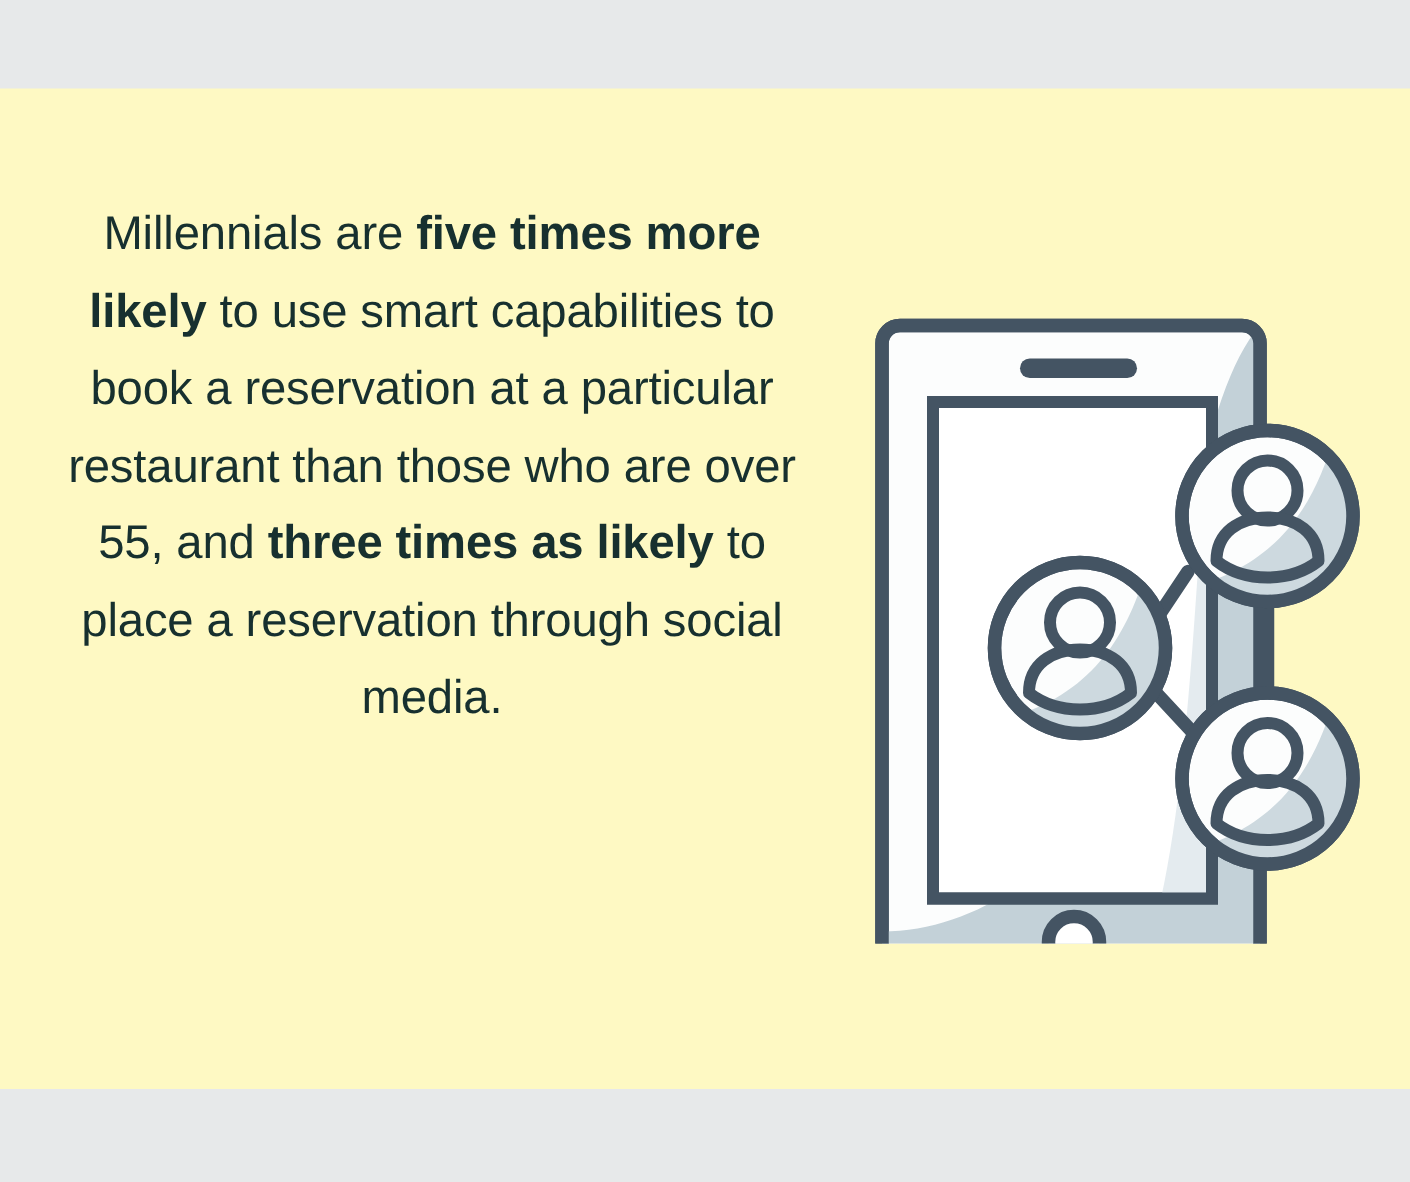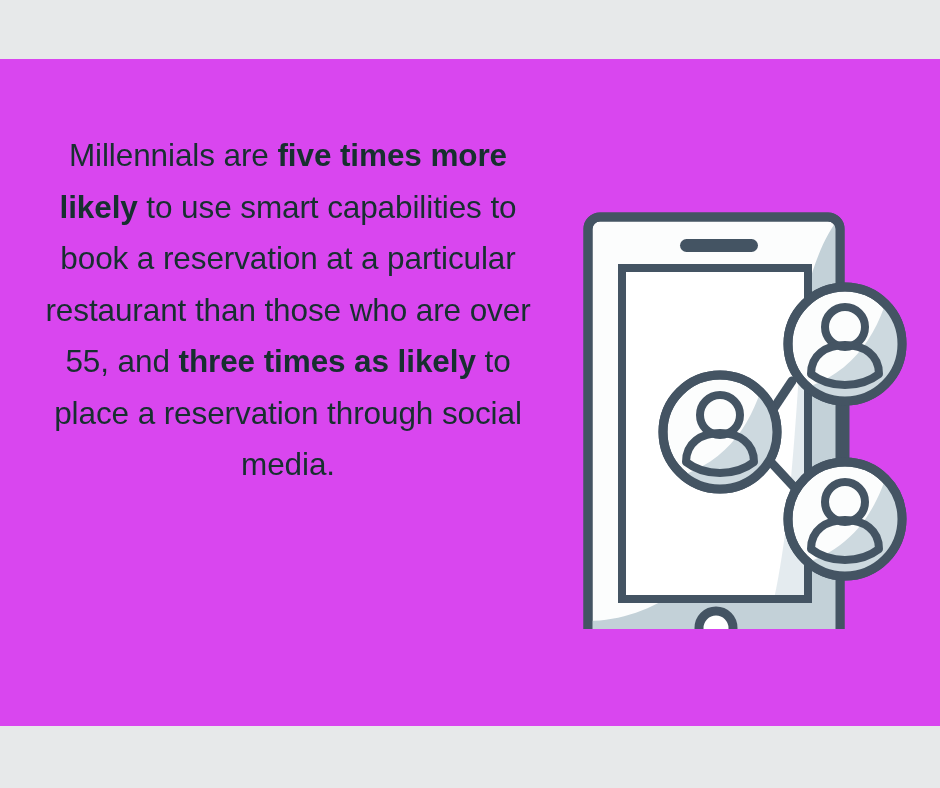--- a/index.html
+++ b/index.html
@@ -73,21 +73,21 @@
     display: block;
   }
 </style>
 </head>
 <body style="background: rgb(231, 233, 234);">
 
 <div id="page">
 
   <div id="top-band" style="background: rgb(231, 233, 234);"></div>
 
-  <div id="teal-panel" style="background: #d946ef; text-decoration: underline;">
+  <div id="teal-panel" style="background: #fef9c3; text-decoration: underline;">
     <div id="content">
 
       <div id="statement" style="color: rgb(23, 48, 47);"><span>Millennials are </span><b>five times more likely</b><span> to use smart capabilities to book a reservation at a particular restaurant than those who are over 55, and </span><b>three times as likely</b><span> to place a reservation through social media.</span></div>
 
       <div id="phone-illustration">
         <svg width="370" height="500" viewBox="0 0 370 500" xmlns="http://www.w3.org/2000/svg">
           <defs>
             <clipPath id="bodyClip">
               <rect x="28" y="88" width="252" height="448" rx="12" ry="12"></rect>
             </clipPath>

